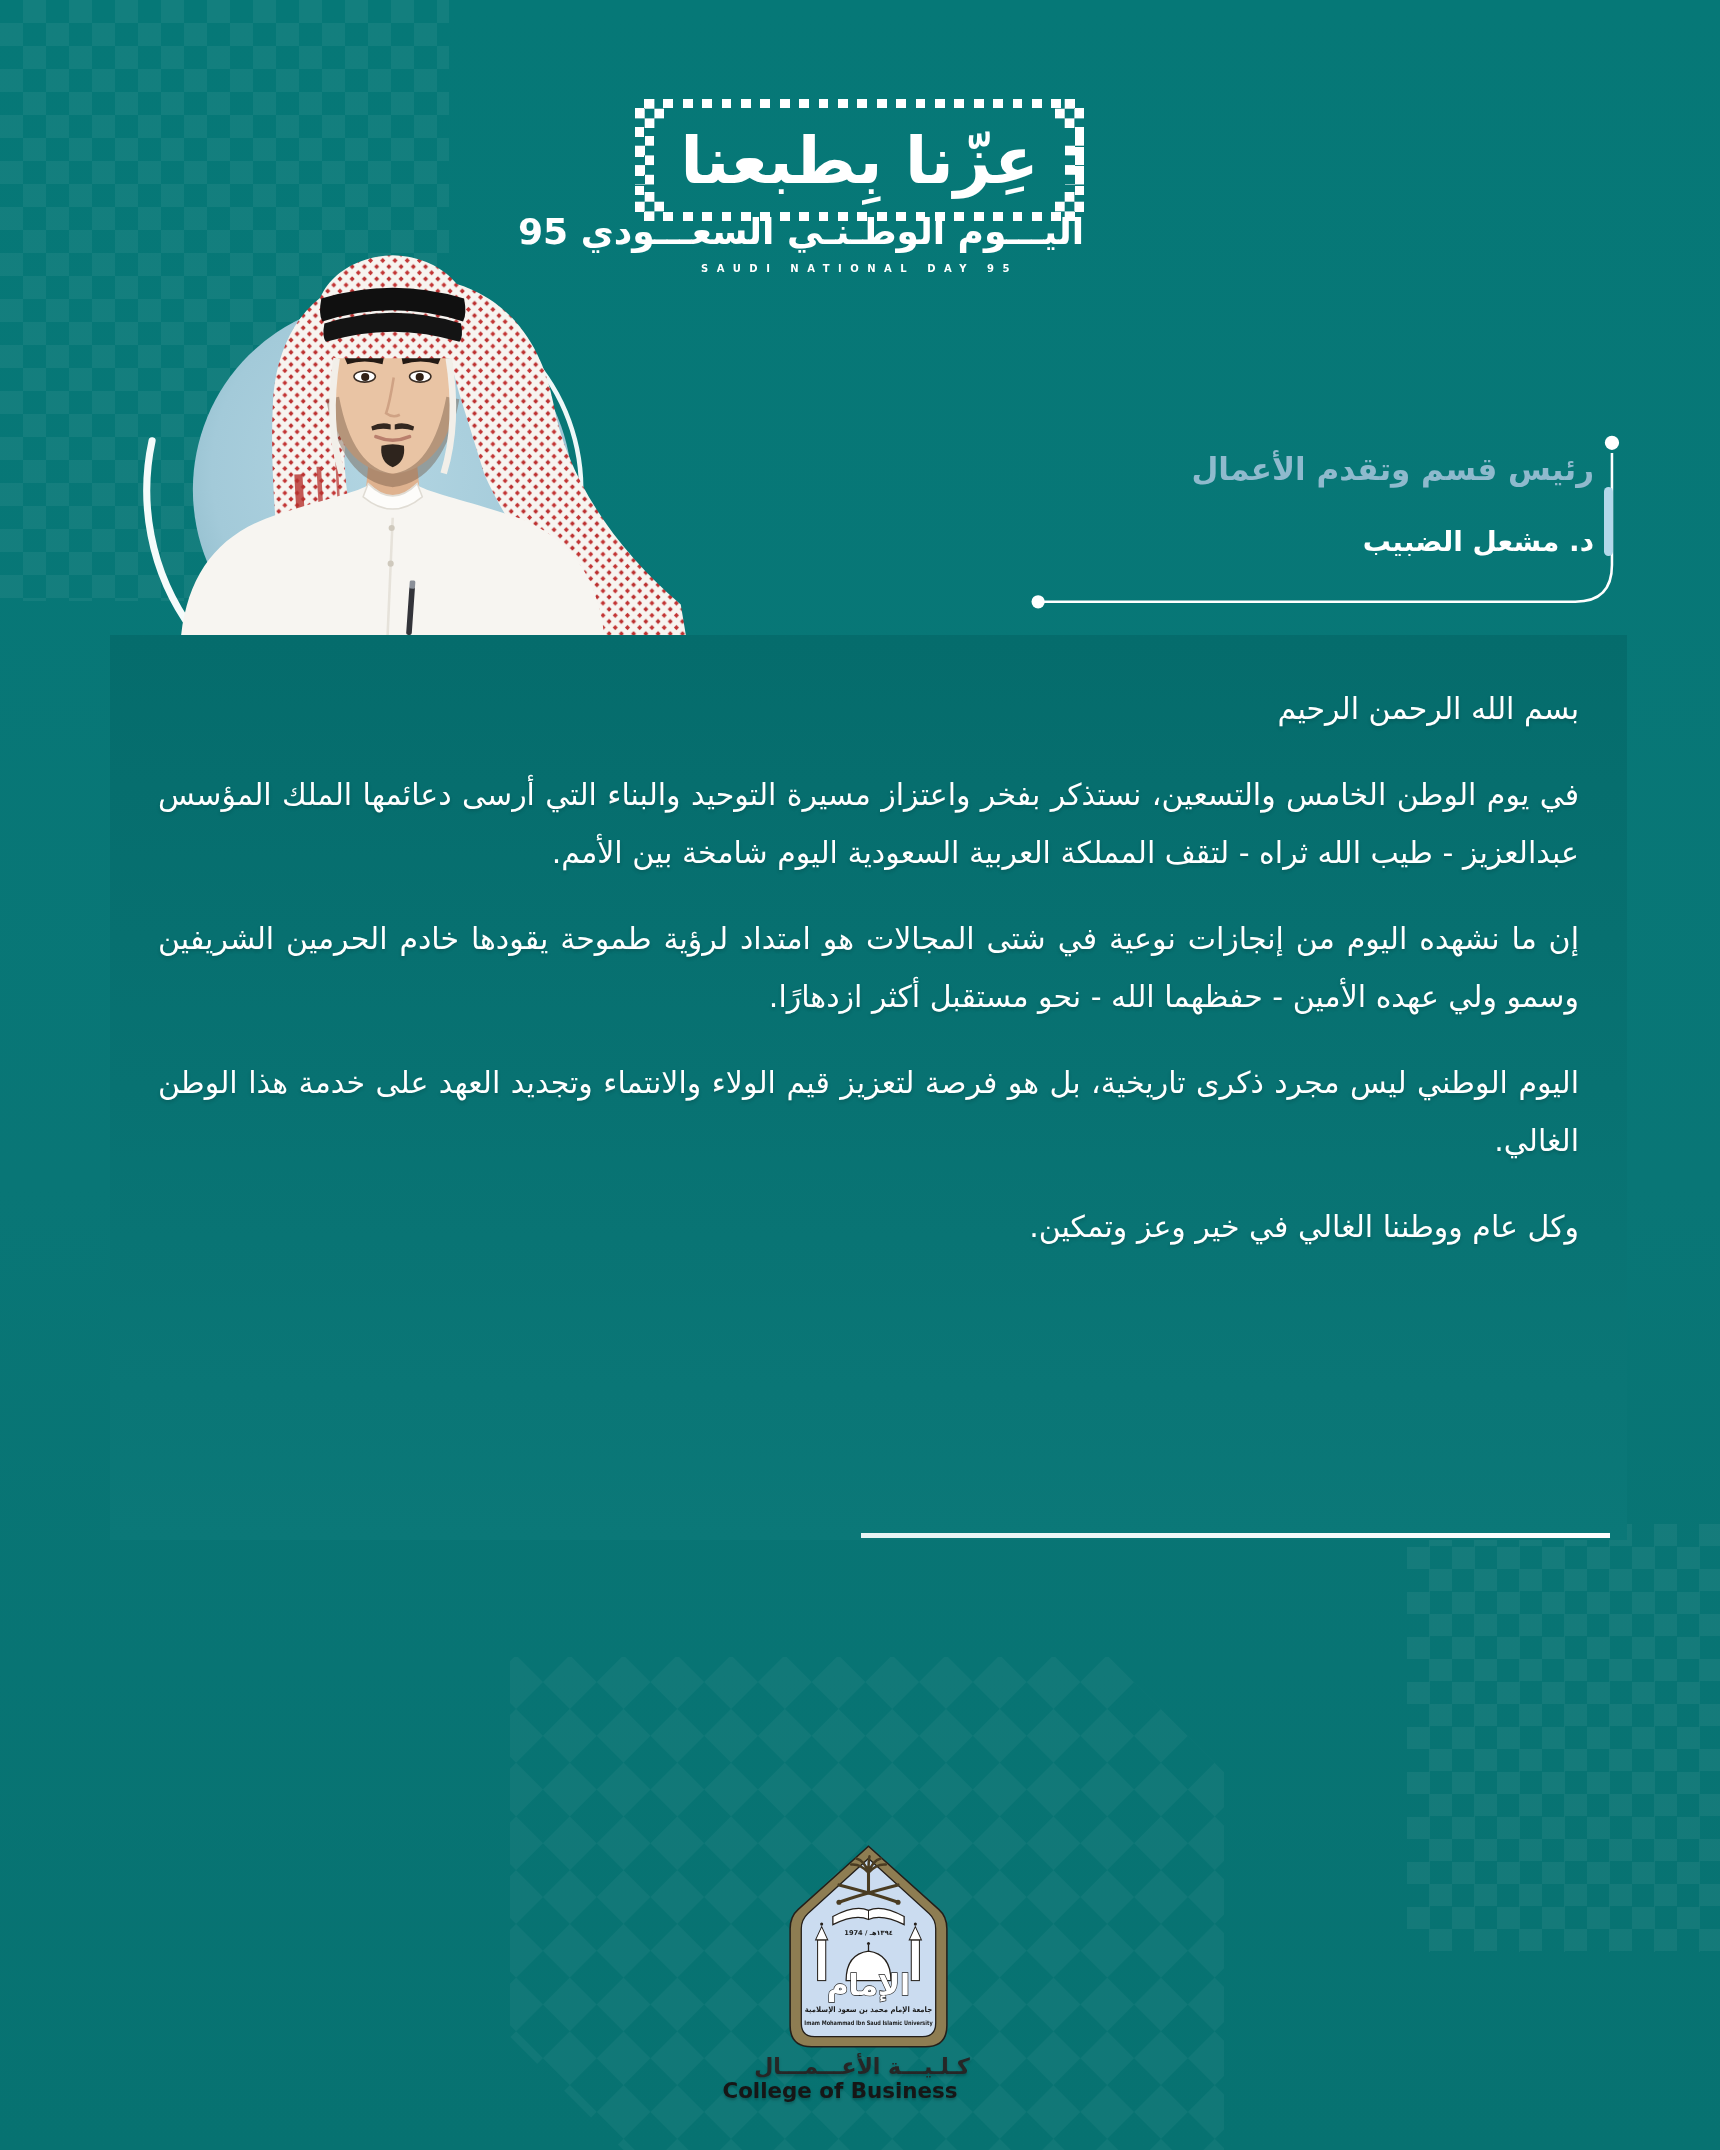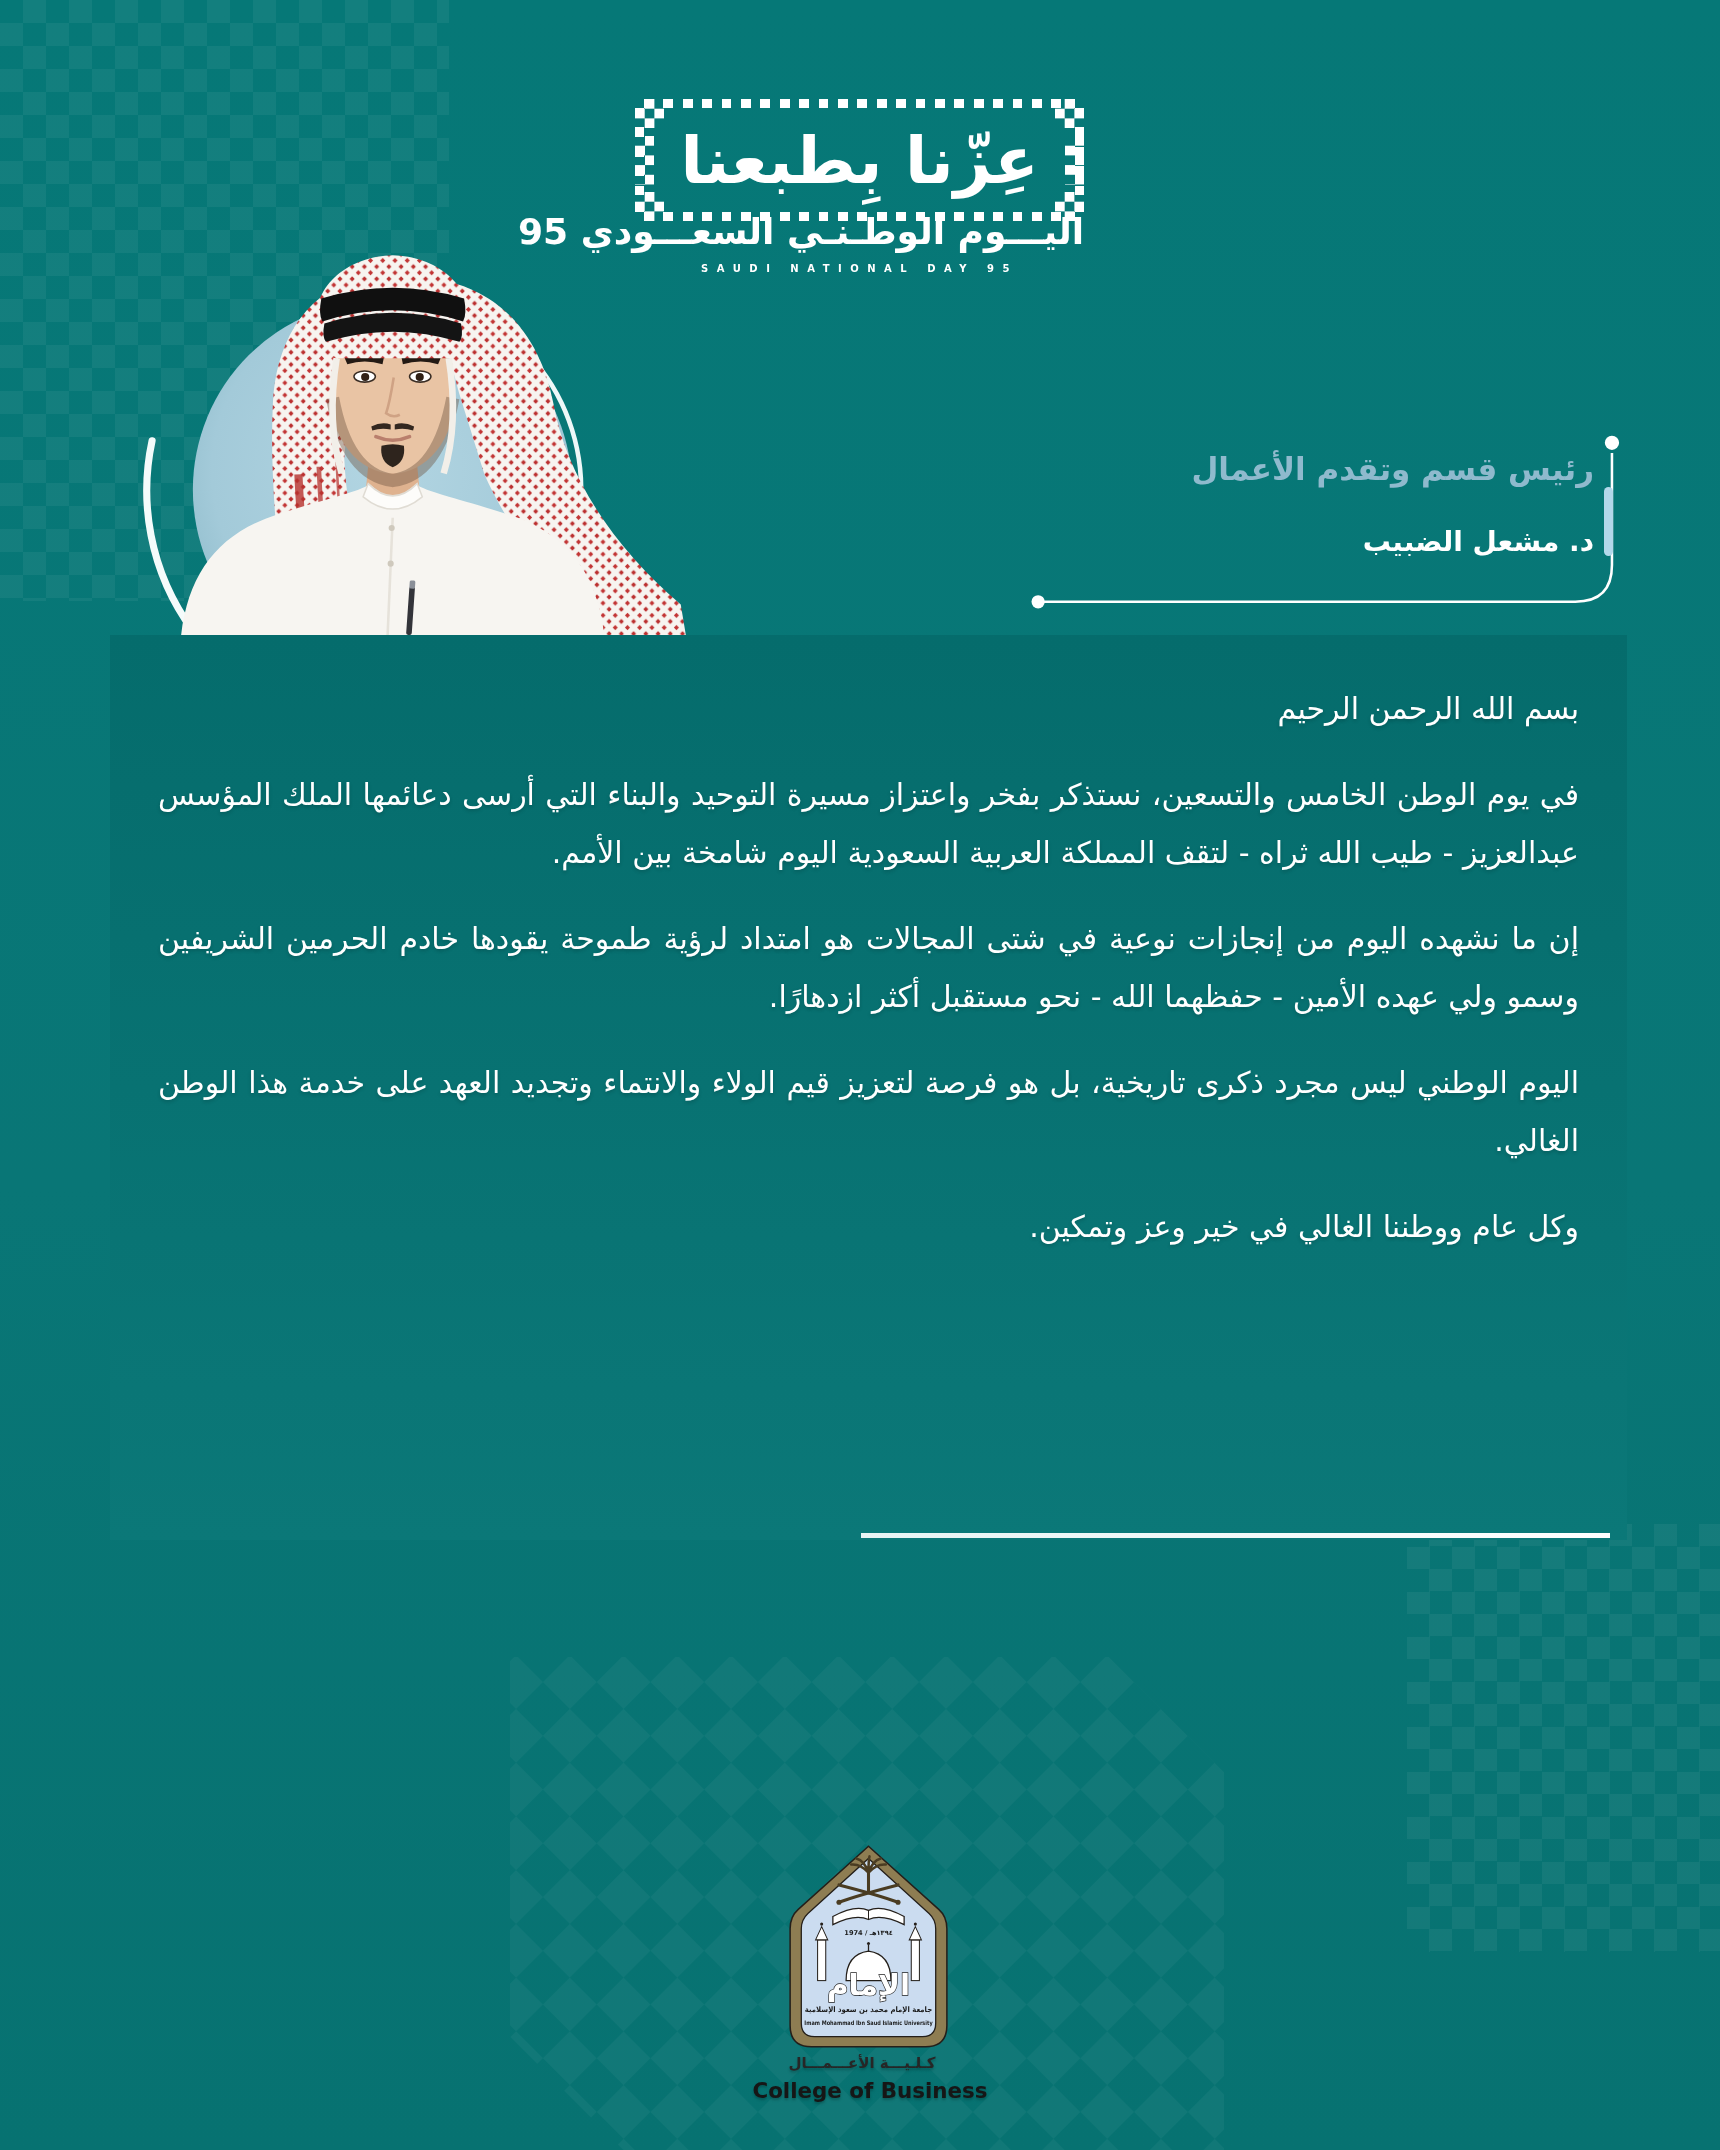--- a/index.html
+++ b/index.html
@@ -92,25 +92,25 @@
     text-shadow:0 1.5px 3.6px rgba(0,30,30,.22);
   }
   .divider{
     position:absolute;z-index:5;left:861px;top:1533px;width:749px;height:4.6px;
     background:linear-gradient(90deg,#e8f4f4,#ffffff);
   }
   
   .shield{position:absolute;z-index:6;left:784px;top:1844px;}
   .college-ar{
     position:absolute;z-index:6;left:607px;top:2054px;width:510px;text-align:center;
-    color:#262626;font-weight:700;font-size:15px;white-space:nowrap;
+    color:#262626;font-weight:700;font-size:22px;white-space:nowrap;
     text-shadow:0 1.5px 2.5px rgba(0,40,40,.35);
   }
   .college-en{
-    position:absolute;z-index:6;left:615px;top:2078px;width:510px;text-align:center;direction:ltr;
+    position:absolute;z-index:6;left:585px;top:2078px;width:510px;text-align:center;direction:ltr;
     color:#161616;font-weight:700;font-size:21.4px;white-space:nowrap;
     text-shadow:0 1.5px 2.5px rgba(0,40,40,.35);
   }
 </style>
 </head>
 <body>
 
 <div class="canvas">
 
   <div class="checker" id="checker-bl"></div>

